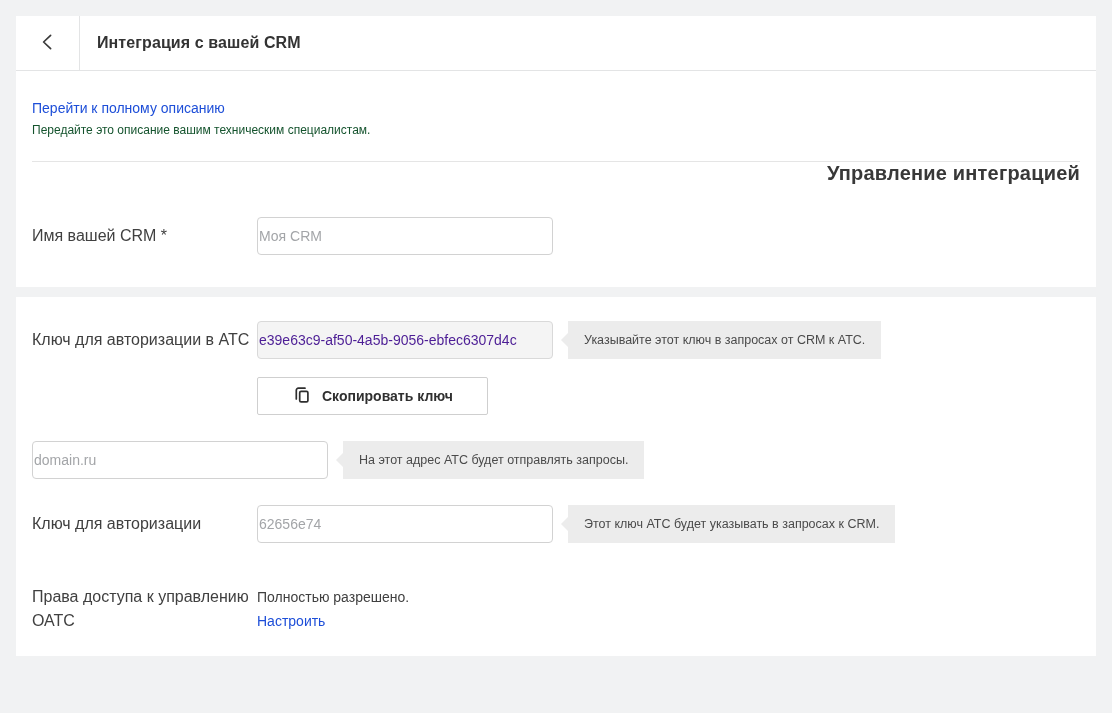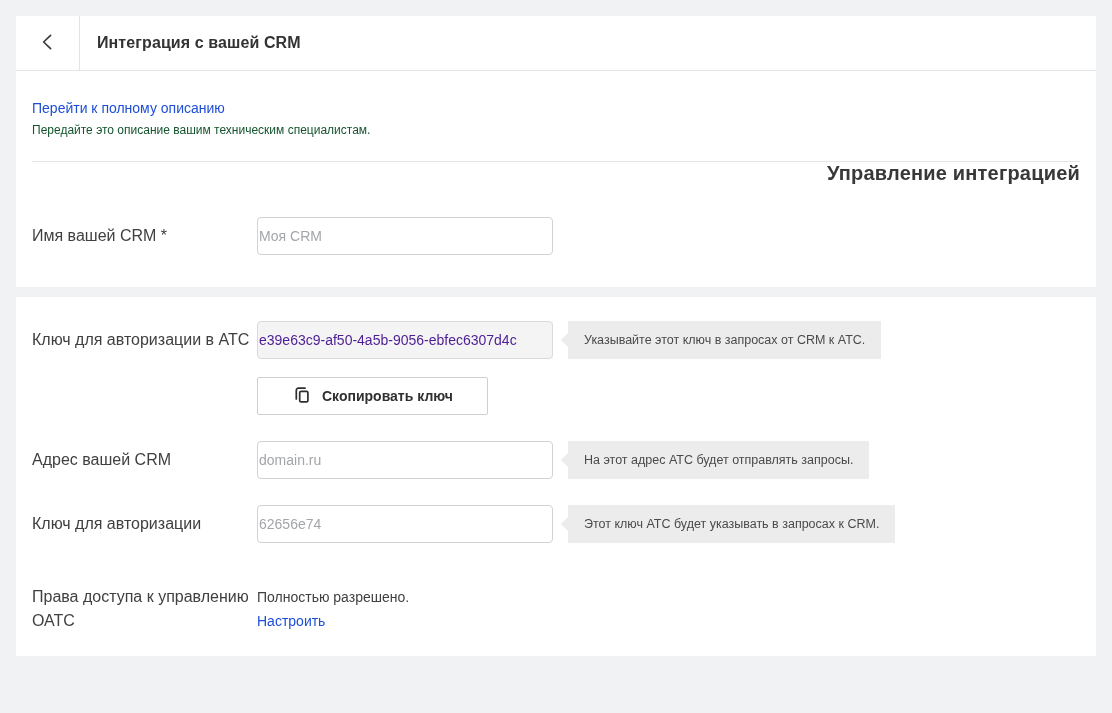--- a/index.html
+++ b/index.html
@@ -206,21 +206,20 @@
           <svg width="20" height="20" viewBox="0 0 20 20">
             <path d="M13 3.2 H6.4 a2.1 2.1 0 0 0 -2.1 2.1 V14" fill="none" stroke="#2e2e2e" stroke-width="1.7" stroke-linecap="round"></path>
             <rect x="7.7" y="6.3" width="8.2" height="10.5" rx="1.4" fill="none" stroke="#2e2e2e" stroke-width="1.7"></rect>
           </svg>
         </span>
         <span>Скопировать ключ</span>
       </button>
     </div>
 
     <div class="form-row row-addr">
-      <div class="form-label">Адрес вашей CRM</div>
       <input class="text-input" type="text" placeholder="domain.ru" style="">
       <div class="hint-bubble">На этот адрес АТС будет отправлять запросы.</div>
     </div>
 
     <div class="form-row row-key2">
       <div class="form-label">
         <div>Ключ для авторизации</div>
       </div>
       <input class="text-input" type="text" placeholder="62656e74" style="">
       <div class="hint-bubble">Этот ключ АТС будет указывать в запросах к CRM.</div>

